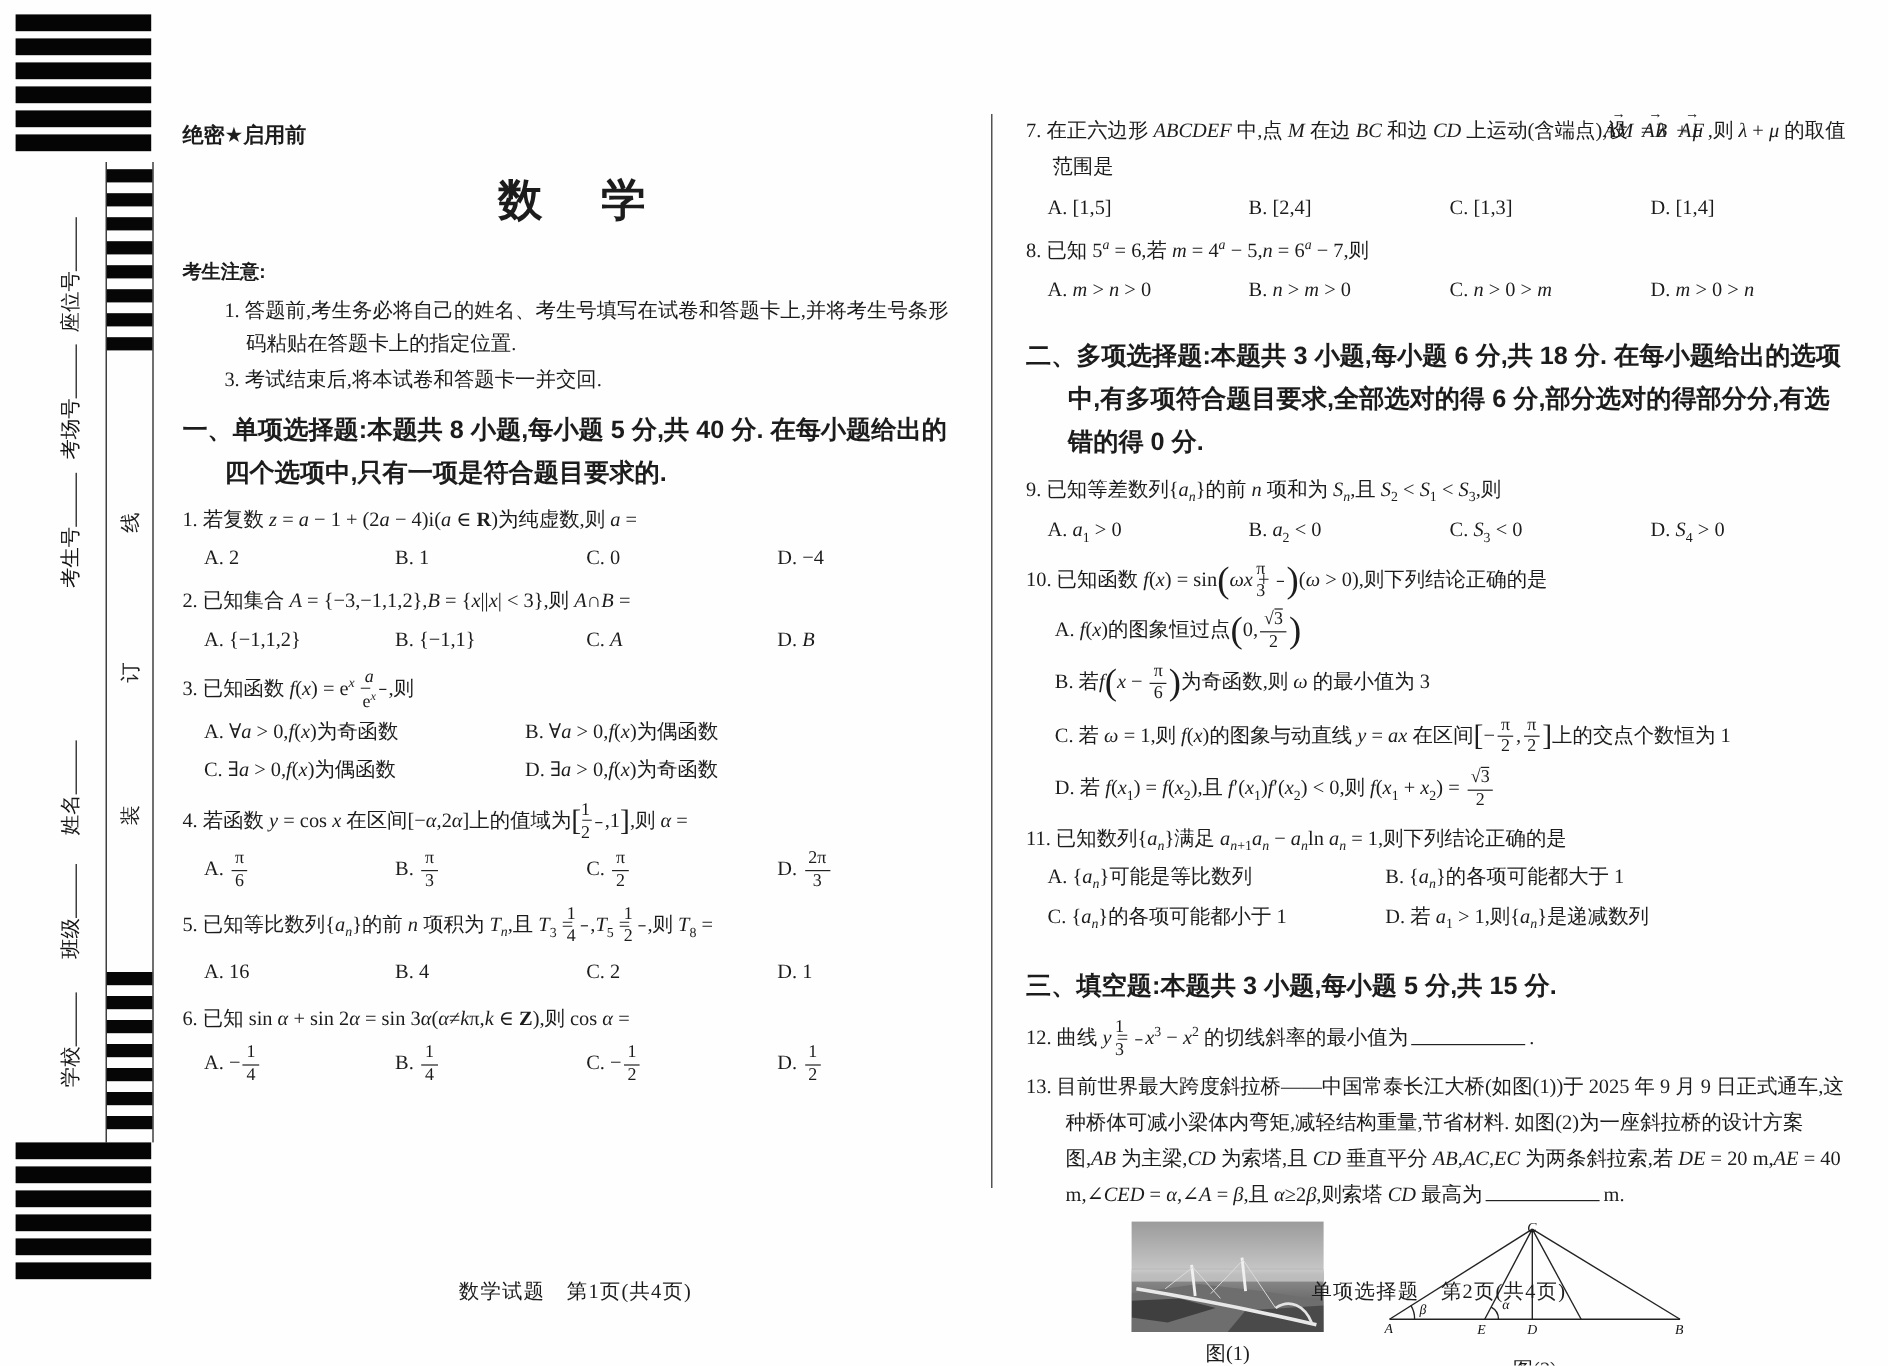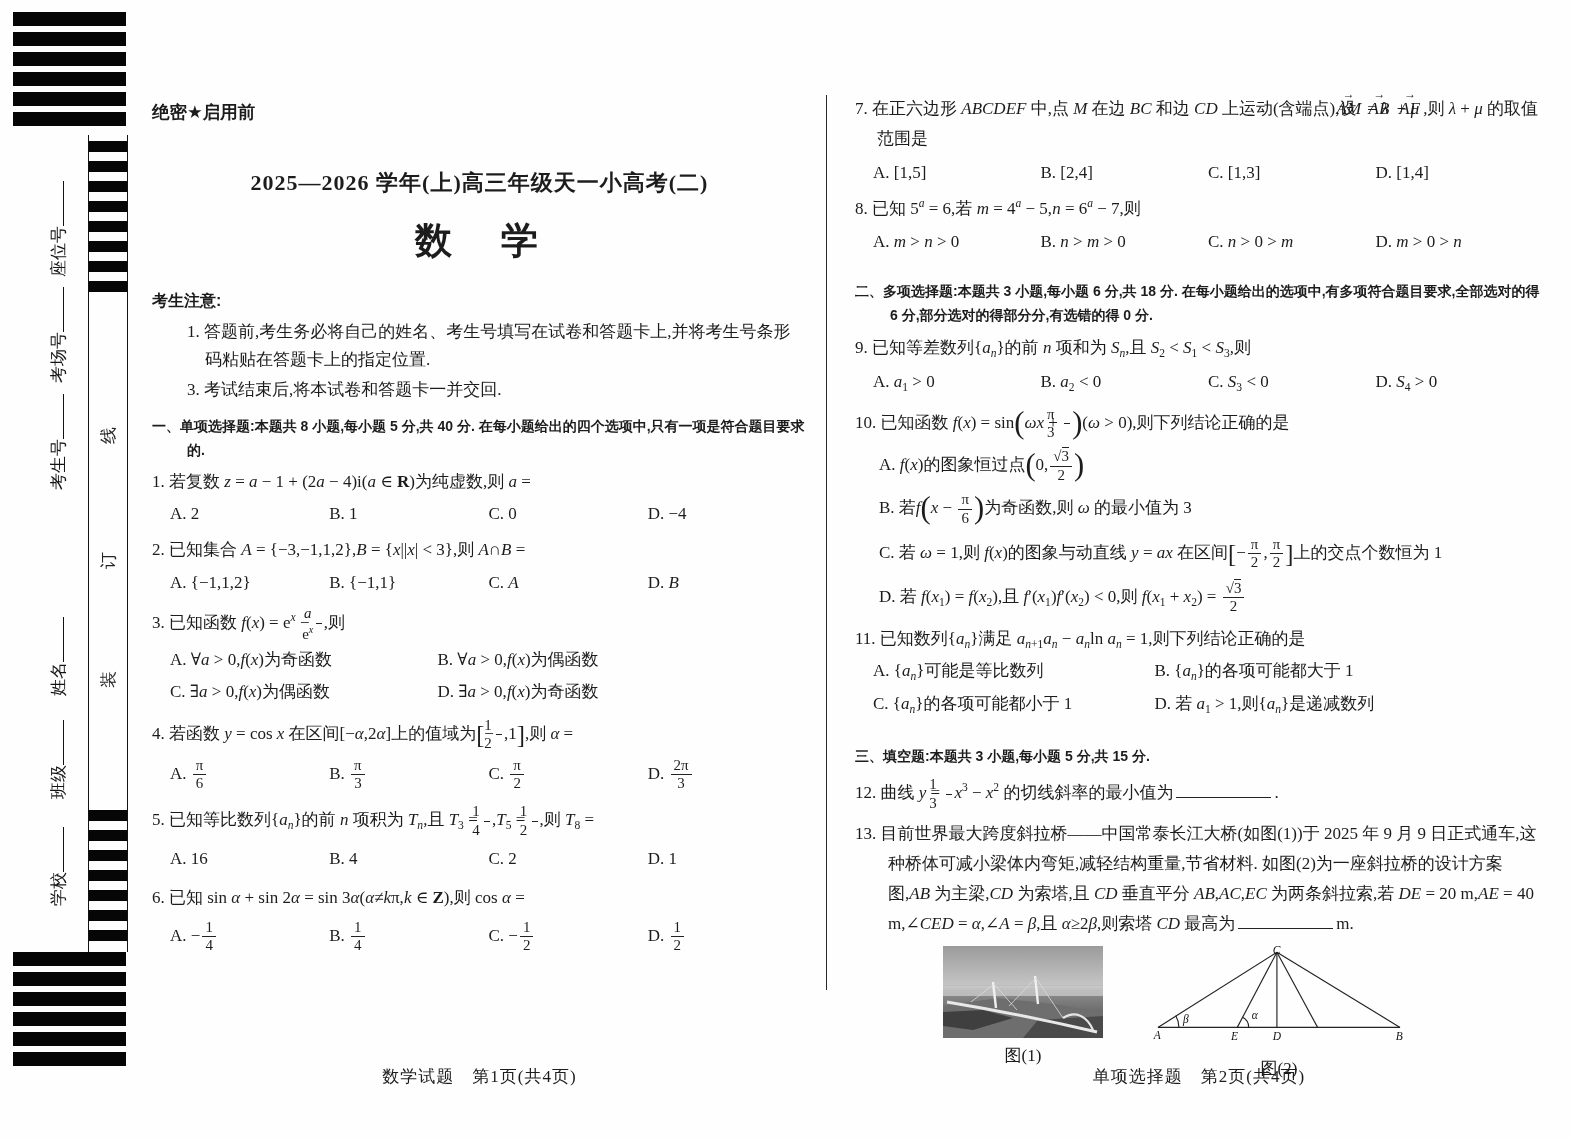--- a/index.html
+++ b/index.html
@@ -35,21 +35,21 @@
   .page1{left:152px;width:655px;}
   .page2{left:855px;width:688px;}
   .divider{position:absolute;left:826px;top:95px;width:0;height:895px;border-left:1.2px solid #2a2a2a;}
   .classif{margin-top:82px;font-weight:bold;font-size:17.5px;
     font-family:"Liberation Sans","DejaVu Sans",sans-serif;}
   .title{margin-top:36px;text-align:center;font-size:22px;font-weight:bold;letter-spacing:1px;}
   .subject{margin-top:16px;text-align:center;font-size:37px;font-weight:bold;letter-spacing:6px;line-height:1.3;}
   .notice-title{margin-top:22px;font-weight:bold;font-size:16px;
     font-family:"Liberation Sans","DejaVu Sans",sans-serif;}
   .notice{padding-left:53px;text-indent:-18px;line-height:1.64;margin-top:2px;}
-  .sec-header{margin-top:10px;font-weight:bold;font-size:14px;line-height:1.72;
+  .sec-header{margin-top:10px;font-weight:bold;font-size:21px;line-height:1.72;
       padding-left:35px;text-indent:-35px;
       font-family:"Liberation Sans","DejaVu Sans",sans-serif;}
   .q{padding-left:22px;text-indent:-22px;line-height:1.78;}
   .q.wide{padding-left:33px;text-indent:-33px;}
   .optrow{display:flex;padding-left:18px;margin-top:3px;line-height:1.7;}
   .optrow .o{width:25%;}
   .optrow.two .o:first-child{width:42%;}
   .optrow.two .o:last-child{width:58%;}
   .optline{padding-left:24px;margin-top:4px;line-height:1.7;}
   .footer{position:absolute;bottom:62px;width:100%;text-align:center;font-size:17px;letter-spacing:1px;}
@@ -120,21 +120,20 @@
       <div class="bar"></div>
       <div class="bar"></div>
       <div class="bar"></div>
   </div>
 </div>
 
 <div class="divider"></div>
 
 <div class="page page1">
   <div class="classif">绝密★启用前</div>
-  <div class="title">2025—2026 学年(上)高三年级天一小高考(二)</div>
   <div class="subject">数　学</div>
   <div class="notice-title">考生注意:</div>
   <div class="notice" style="margin-top:4px">1. 答题前,考生务必将自己的姓名、考生号填写在试卷和答题卡上,并将考生号条形码粘贴在答题卡上的指定位置.</div>
   <div class="notice">3. 考试结束后,将本试卷和答题卡一并交回.</div>
   <div class="sec-header">一、单项选择题:本题共 8 小题,每小题 5 分,共 40 分. 在每小题给出的四个选项中,只有一项是符合题目要求的.</div>
 
   <div class="q" style="margin-top:5px">1. 若复数 <i>z</i> = <i>a</i> − 1 + (2<i>a</i> − 4)i(<i>a</i> ∈ <b>R</b>)为纯虚数,则 <i>a</i> =</div>
   <div class="optrow">
     <span class="o">A. 2</span>
       <span class="o">B. 1</span>

